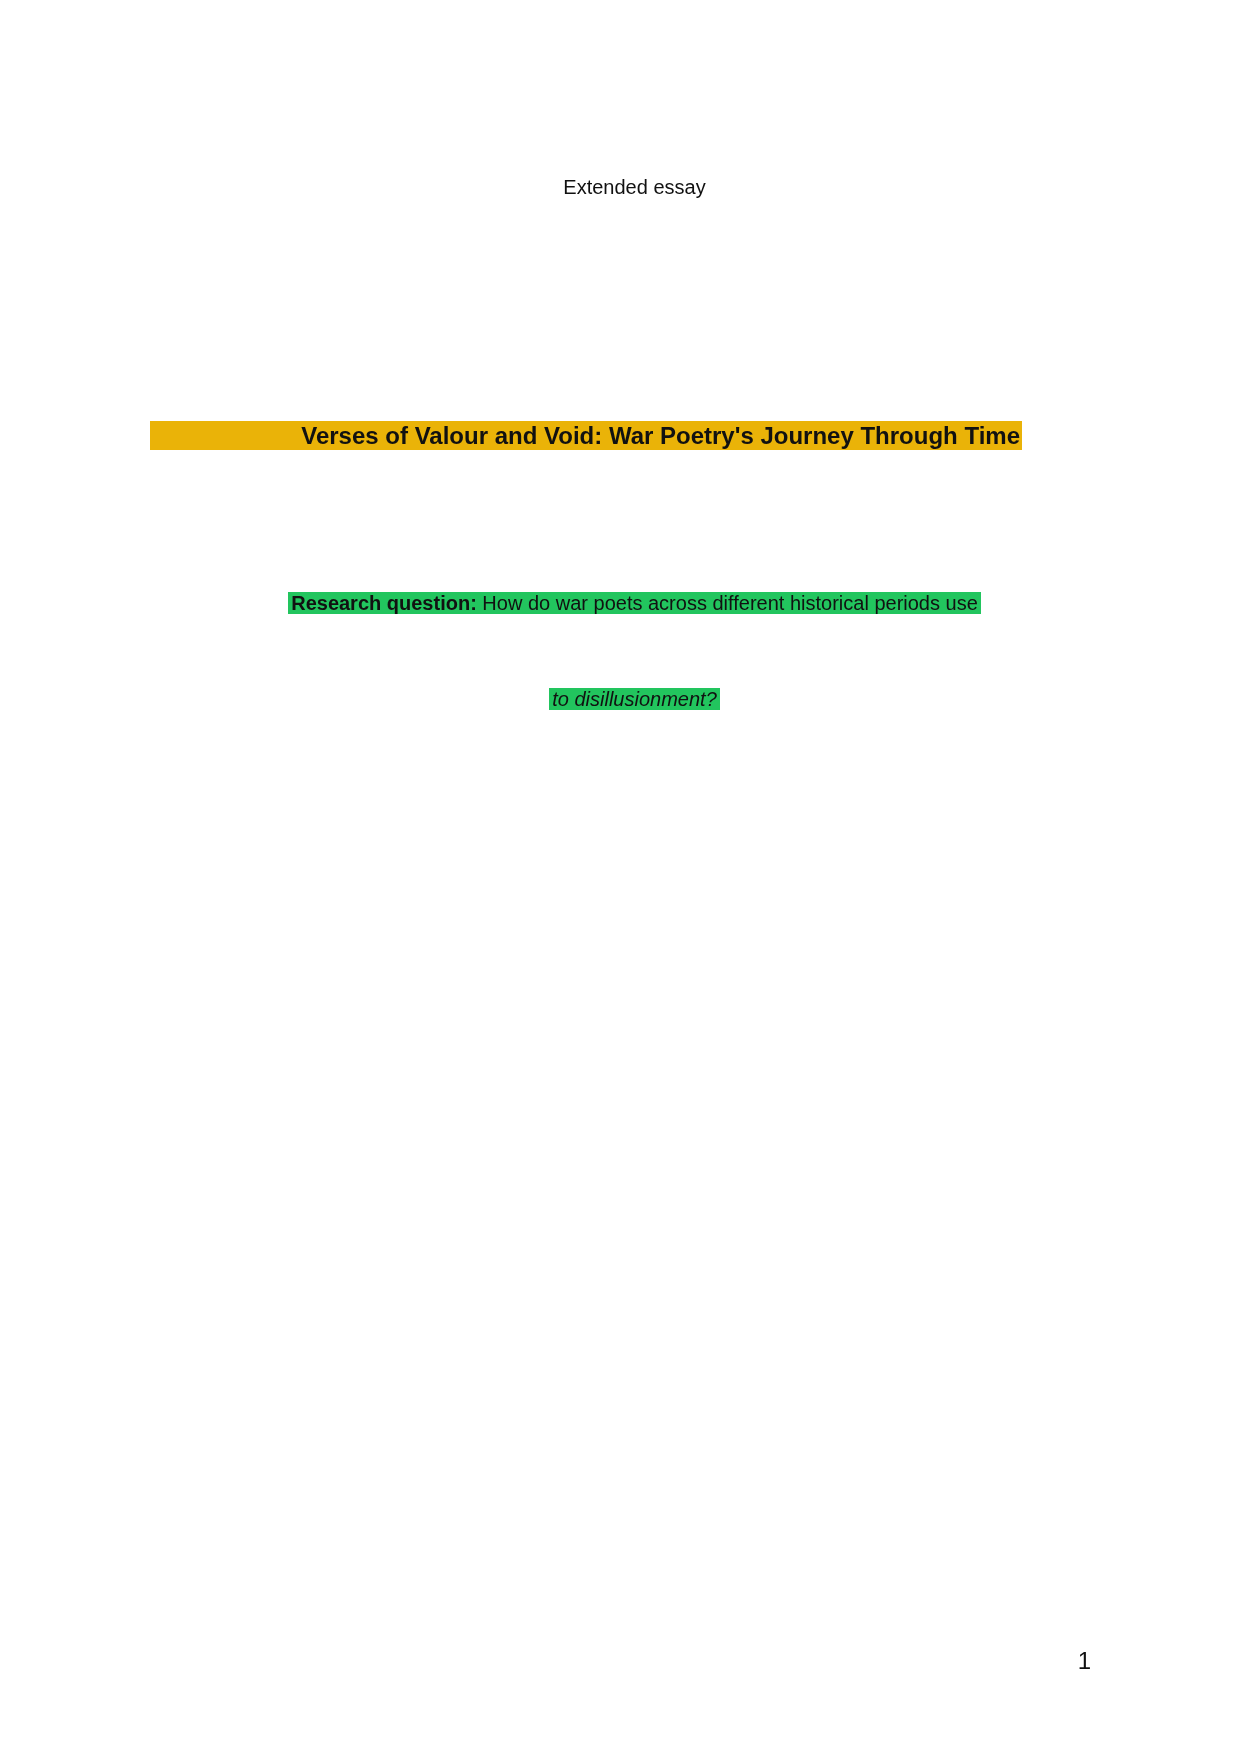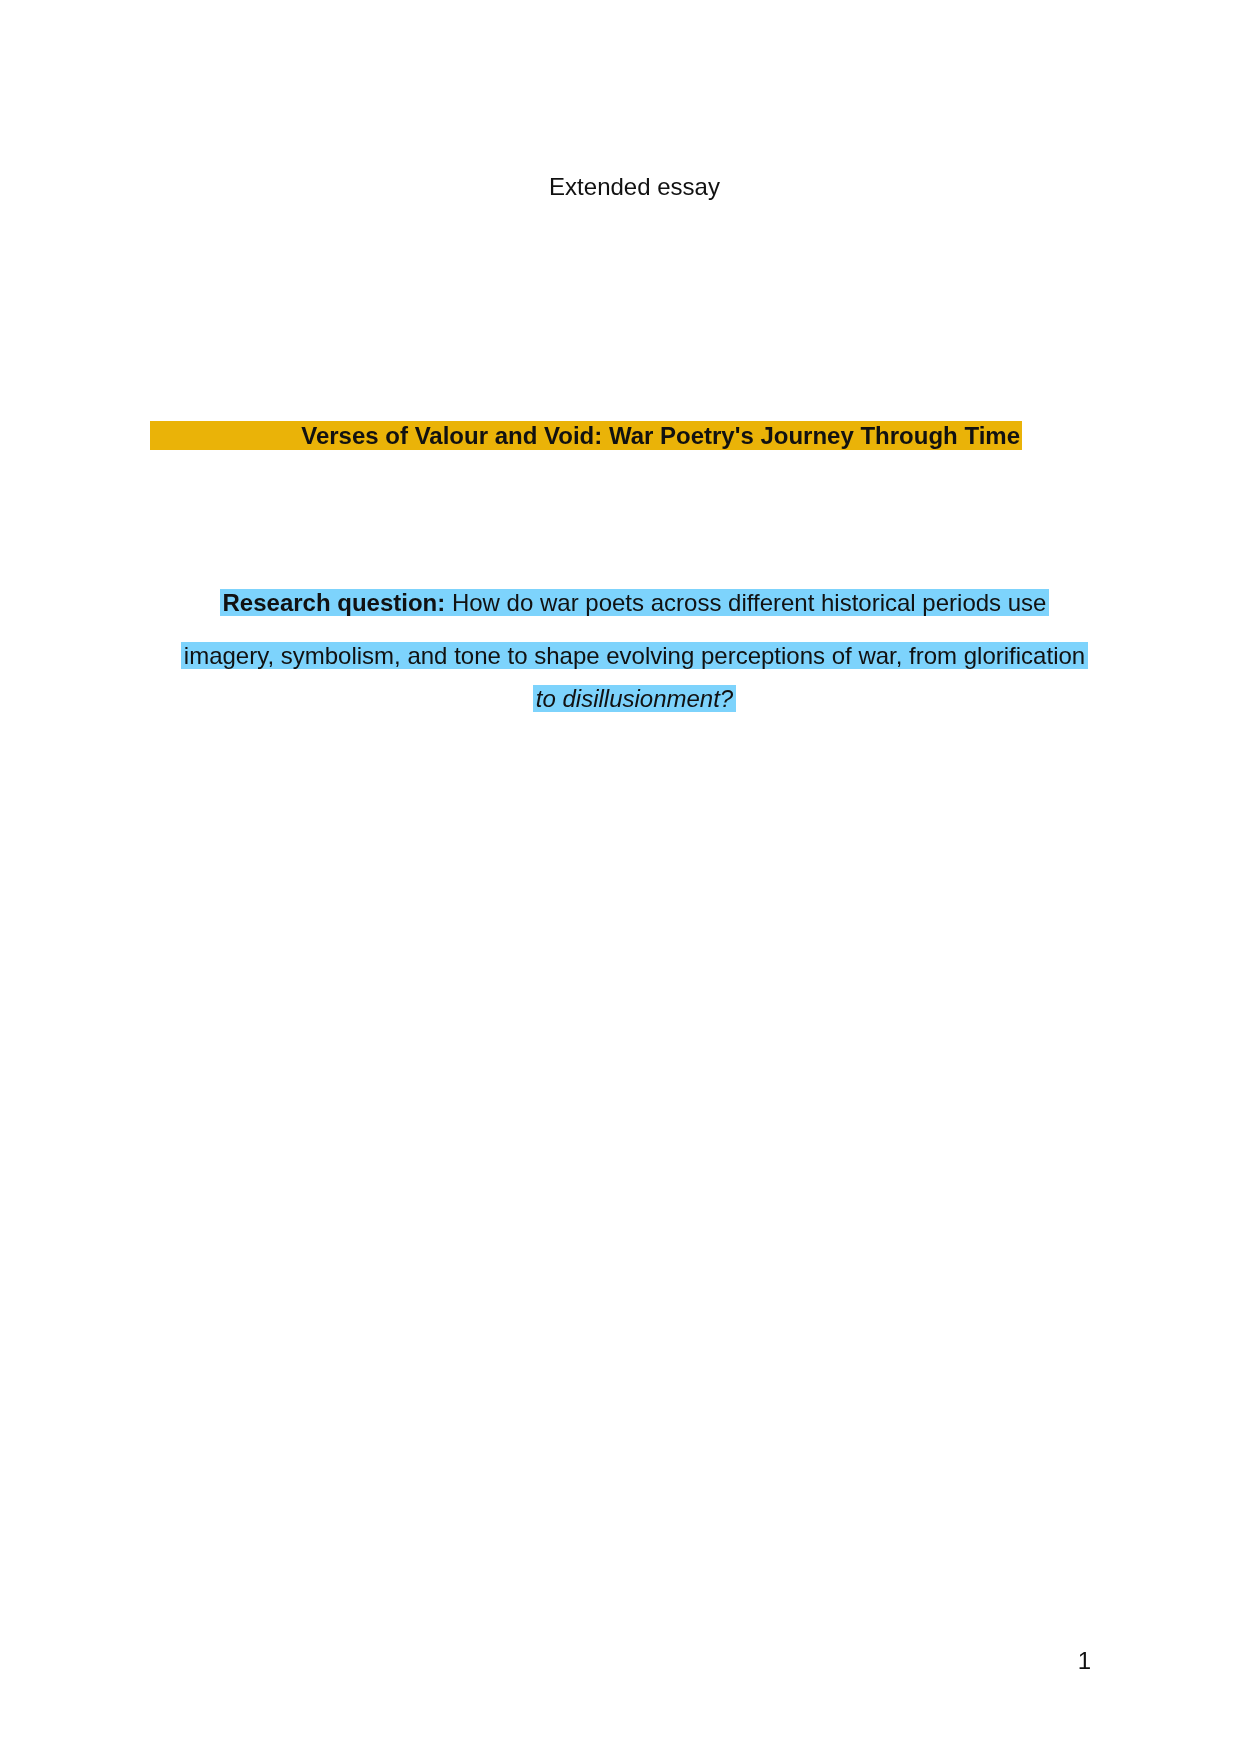--- a/index.html
+++ b/index.html
@@ -14,27 +14,27 @@
     background: #ffffff;
     font-family: "Liberation Sans", "DejaVu Sans", sans-serif;
     color: #111111;
     overflow: hidden;
   }
   .line {
     position: absolute;
     left: 0;
     right: 0;
     text-align: center;
-    font-size: 24px;
+    font-size: 20px;
     line-height: 30px;
     white-space: nowrap;
     padding-left: 28px;
   }
   .hl {
-    background: #7dd3fc;
+    background: #22c55e;
     padding: 0 3px;
   }
   .bold {
     font-weight: bold;
   }
   .title-band {
     position: absolute;
     left: 150px;
     top: 421px;
     width: 872px;
@@ -76,23 +76,20 @@
 
 
   <div class="title-band">
     <span>Verses of Valour and Void: War Poetry's Journey Through Time</span>
   </div>
 
   <div class="line top-rq1">
     <span class="hl"><span class="bold">Research question:</span><span> How do war poets across different historical periods use</span></span>
   </div>
 
-  <div class="line top-rq2">
-    <span class="hl">imagery, symbolism, and tone to shape evolving perceptions of war, from glorification</span>
-  </div>
 
   <div class="line top-rq3">
     <span class="hl">to disillusionment?</span>
   </div>
 
 
 
   <div class="page-number">
     <span>1</span>
   </div>

